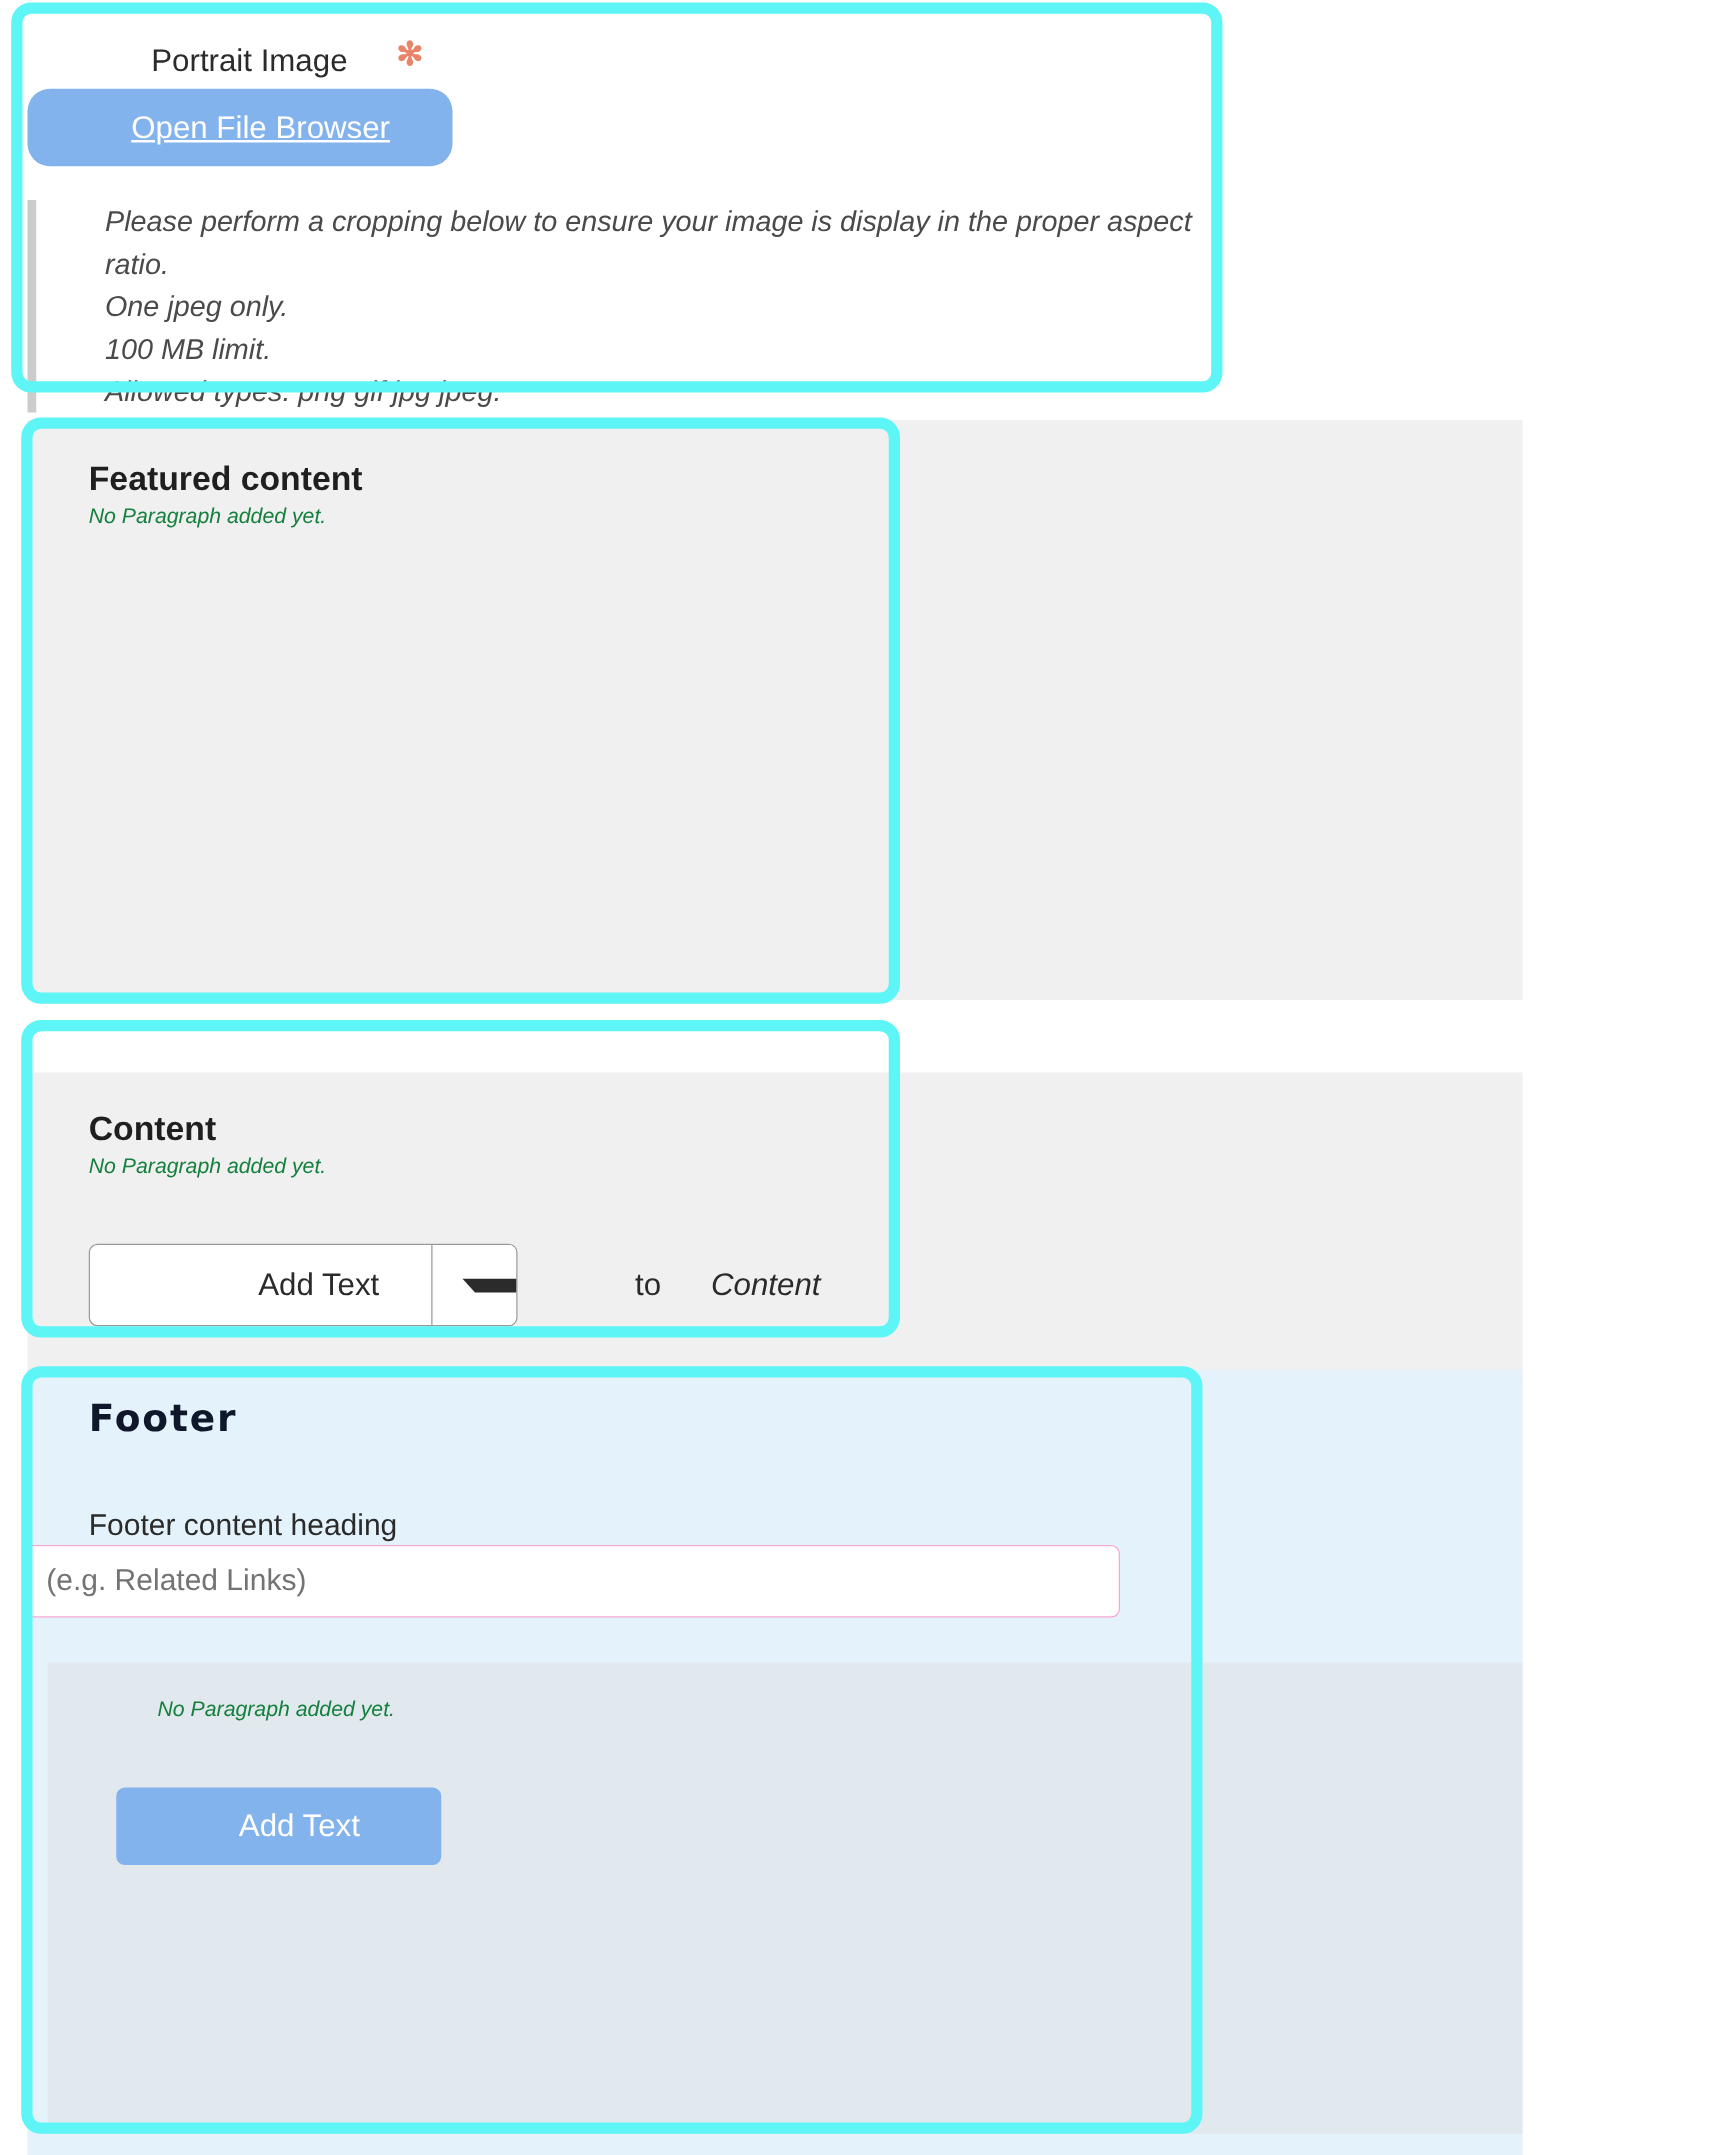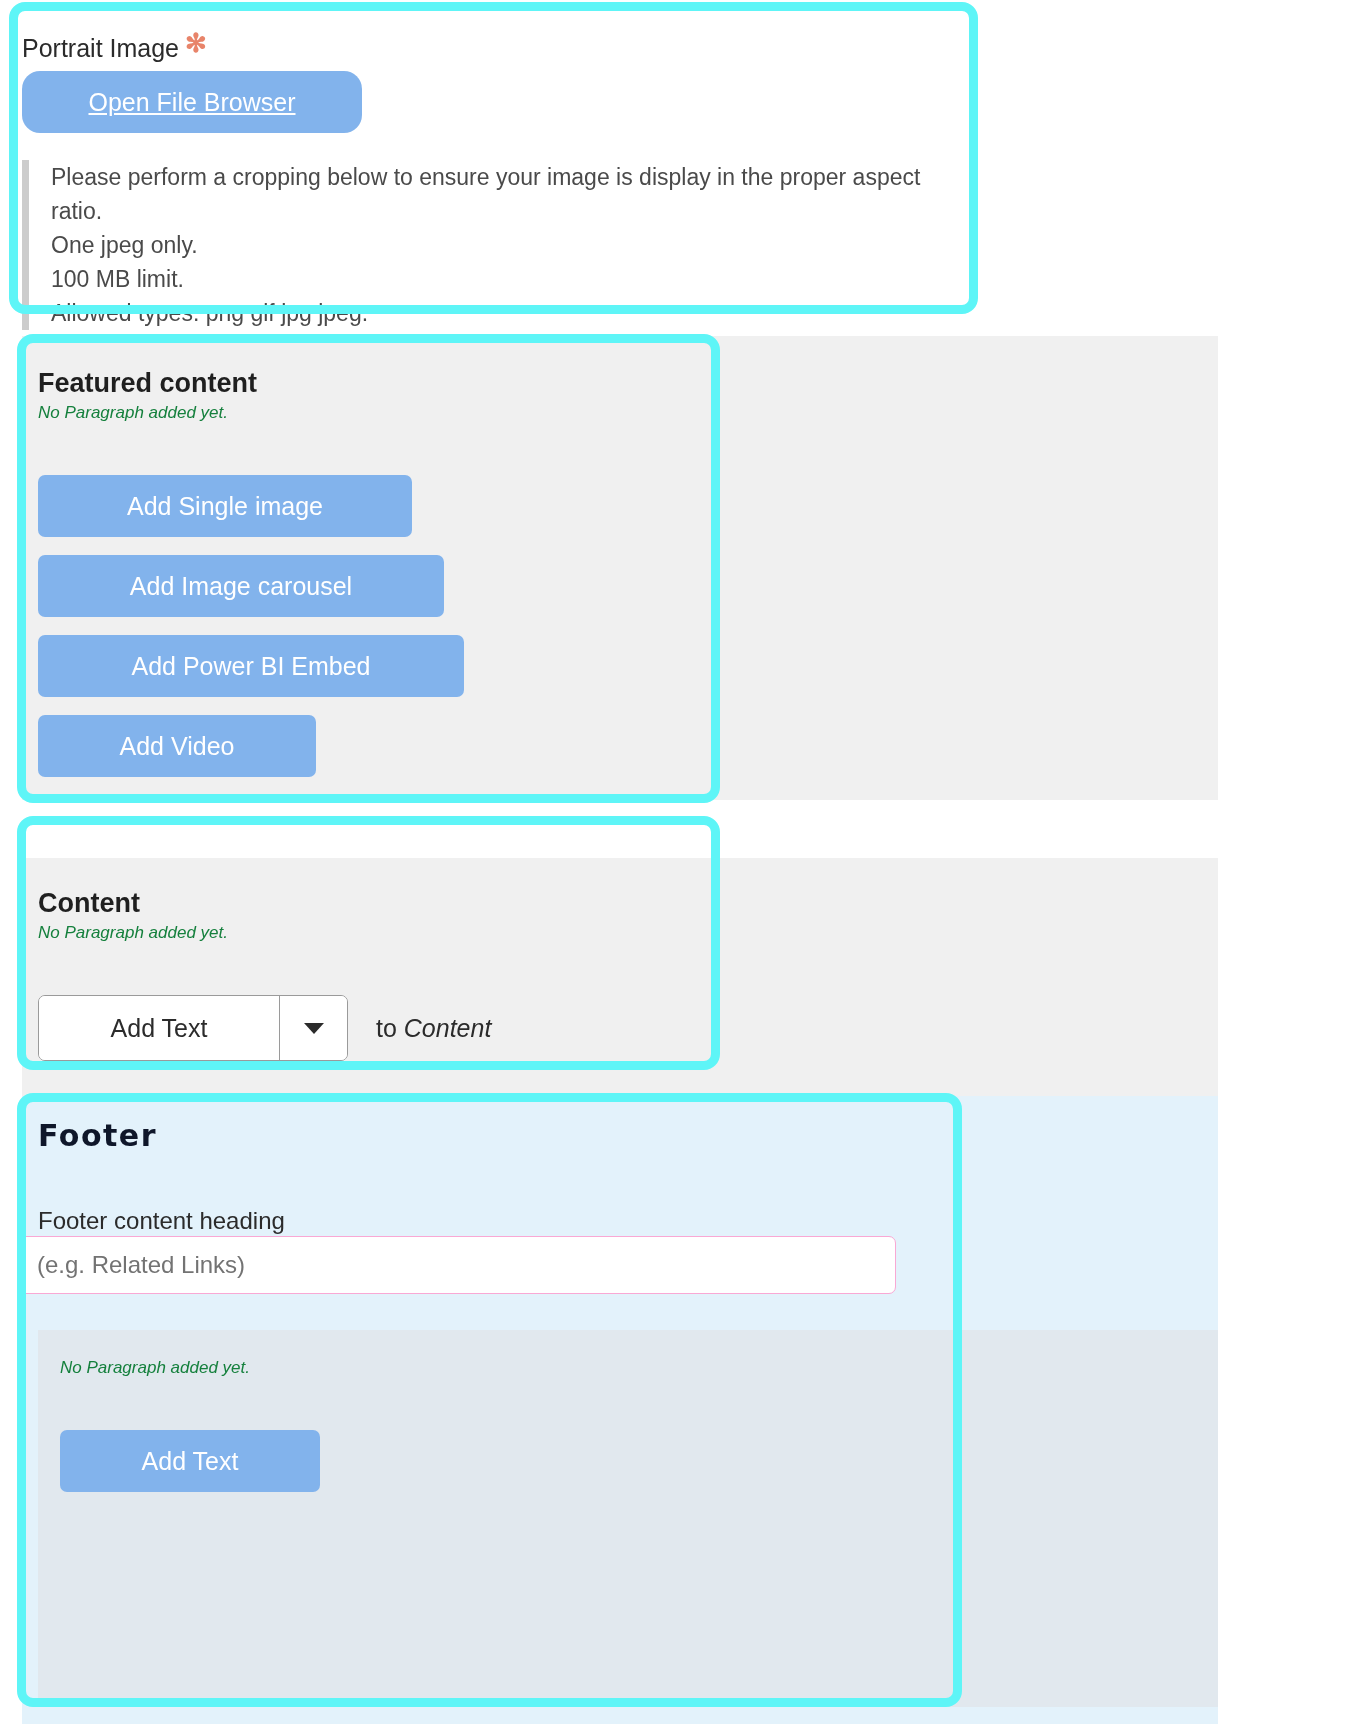--- a/index.html
+++ b/index.html
@@ -1,15 +1,15 @@
 <!DOCTYPE html>
 <html><head>
 <meta charset="utf-8">
 <style>
-  * { box-sizing: border-box; }
+  * { box-sizing: border-box; padding-left: 33px; }
   html, body {
     margin: 0;
     padding: 0;
     background: #ffffff;
     font-family: "Liberation Sans", sans-serif;
     color: #2b2b2b;
   }
   #page {
     position: relative;
     width: 1368px;
@@ -73,20 +73,21 @@
     left: 0; top: 148px;
     width: 950px;
     border-left: 7px solid #cccccc;
     padding-left: 22px;
   }
   .desc-block p {
     margin: 0;
     font-size: 23px;
     line-height: 34px;
     color: #4a4a4a;
+    font-style: italic;
   }
 
   
   #featured-row {
     position: absolute;
     left: 22px; top: 336px;
     width: 1196px; height: 464px;
     background: #f0f0f0;
   }
   #featured-inner {
@@ -266,34 +267,20 @@
       <p>100 MB limit.</p>
       <p>Allowed types: png gif jpg jpeg.</p>
     </div>
   </div>
 
   <div id="featured-row">
     <div id="featured-inner">
       <h3 class="para-title">Featured content</h3>
       <p class="para-empty">No Paragraph added yet.</p>
 
-      <div class="btn-stack">
-        <button class="blue-btn" id="add-single-image">
-          <span>Add Single image</span>
-        </button>
-        <button class="blue-btn" id="add-image-carousel">
-          <span>Add Image carousel</span>
-        </button>
-        <button class="blue-btn" id="add-powerbi-embed">
-          <span>Add Power BI Embed</span>
-        </button>
-        <button class="blue-btn" id="add-video">
-          <span>Add Video</span>
-        </button>
-      </div>
     </div>
   </div>
 
   <div id="content-row">
     <div id="content-inner">
       <h3 class="para-title">Content</h3>
       <p class="para-empty">No Paragraph added yet.</p>
 
       <div class="add-row">
         <div class="split-btn">

